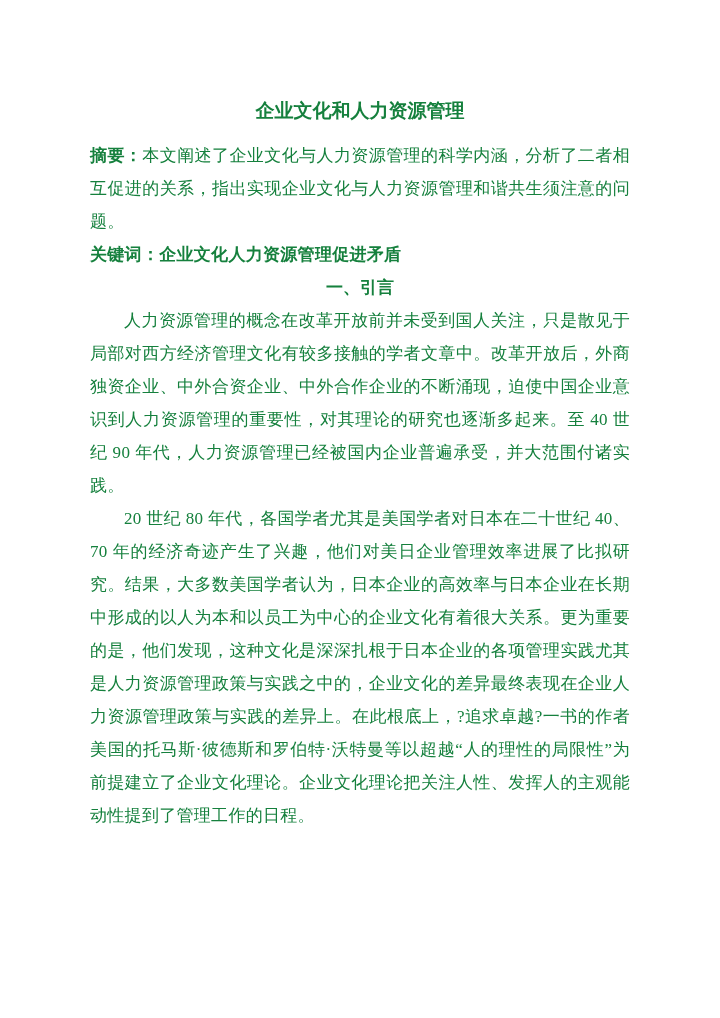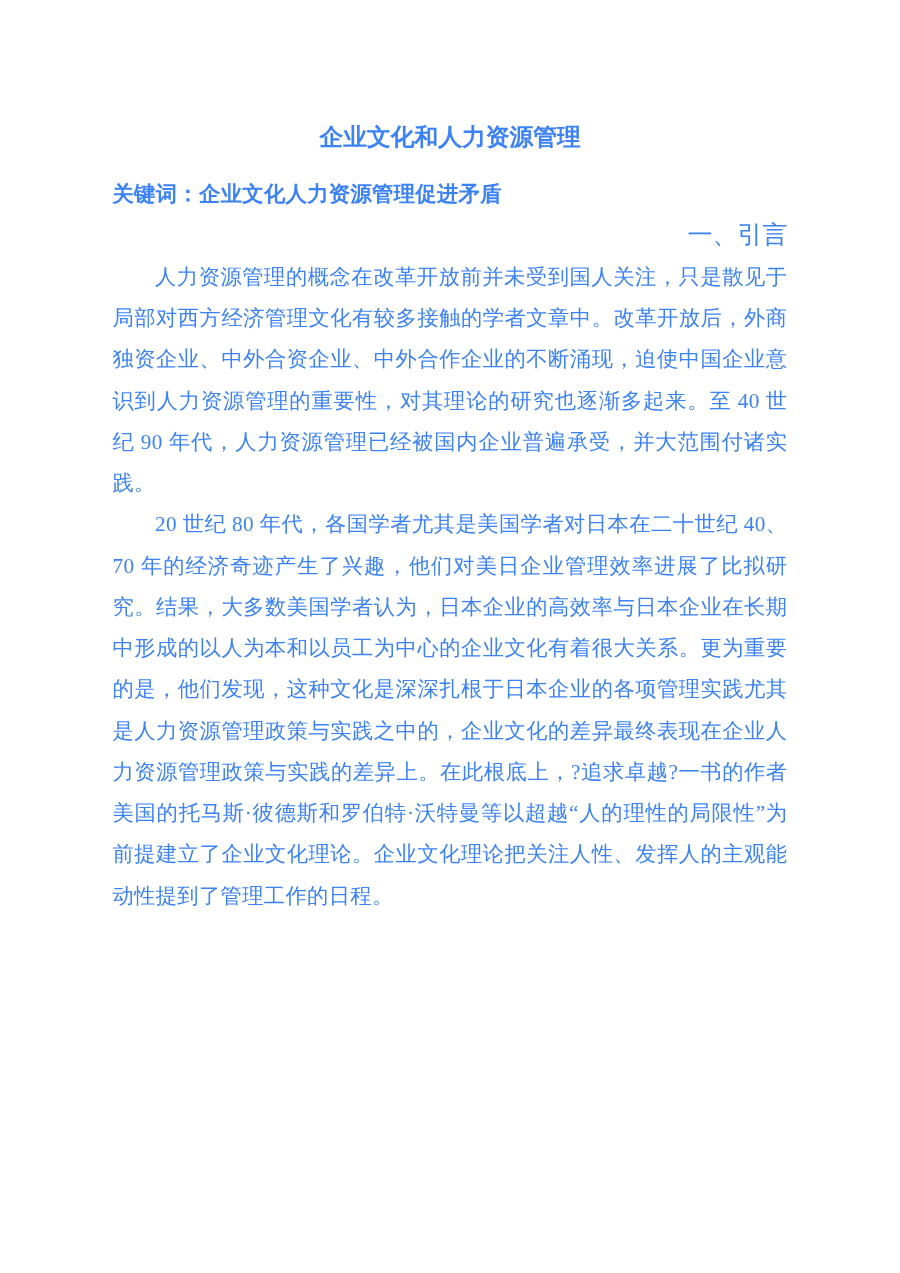--- a/index.html
+++ b/index.html
@@ -8,21 +8,21 @@
     background: #ffffff;
   }
   .page {
     position: relative;
     width: 720px;
     height: 1018px;
     margin: 0 auto;
     background: #ffffff;
     overflow: hidden;
     font-family: "Liberation Serif", "DejaVu Serif", serif;
-    color: #3b82f6;
+    color: #15803d;
   }
   .content {
     padding: 96px 90px 0 90px;
     width: 540px;
   }
   .doc-title {
     margin: 0 0 13px 0;
     font-size: 19px;
     line-height: 30px;
     font-weight: bold;
@@ -37,34 +37,35 @@
     letter-spacing: 0.3px;
   }
   .para.indent {
     text-indent: 34px;
   }
   .bold {
     font-weight: bold;
   }
   .section-heading {
     margin: 0;
-    font-size: 20px;
+    font-size: 17px;
     line-height: 33px;
-    font-weight: normal;
-    text-align: right;
+    font-weight: bold;
+    text-align: center;
   }
 </style>
 </head>
 <body>
 
 <div class="page">
   <div class="content">
 
     <h1 class="doc-title">企业文化和人力资源管理</h1>
 
+    <p class="para"><span class="bold">摘要：</span><span>本文阐述了企业文化与人力资源管理的科学内涵，分析了二者相互促进的关系，指出实现企业文化与人力资源管理和谐共生须注意的问题。</span></p>
 
     <p class="para bold"><span>关键词：</span><span>企业文化人力资源管理促进矛盾</span></p>
 
     <h2 class="section-heading">一、引言</h2>
 
     <p class="para indent">人力资源管理的概念在改革开放前并未受到国人关注，只是散见于局部对西方经济管理文化有较多接触的学者文章中。改革开放后，外商独资企业、中外合资企业、中外合作企业的不断涌现，迫使中国企业意识到人力资源管理的重要性，对其理论的研究也逐渐多起来。至 40 世纪 90 年代，人力资源管理已经被国内企业普遍承受，并大范围付诸实践。</p>
 
     <p class="para indent">20 世纪 80 年代，各国学者尤其是美国学者对日本在二十世纪 40、70 年的经济奇迹产生了兴趣，他们对美日企业管理效率进展了比拟研究。结果，大多数美国学者认为，日本企业的高效率与日本企业在长期中形成的以人为本和以员工为中心的企业文化有着很大关系。更为重要的是，他们发现，这种文化是深深扎根于日本企业的各项管理实践尤其是人力资源管理政策与实践之中的，企业文化的差异最终表现在企业人力资源管理政策与实践的差异上。在此根底上，?追求卓越?一书的作者美国的托马斯·彼德斯和罗伯特·沃特曼等以超越“人的理性的局限性”为前提建立了企业文化理论。企业文化理论把关注人性、发挥人的主观能动性提到了管理工作的日程。</p>
 
 

